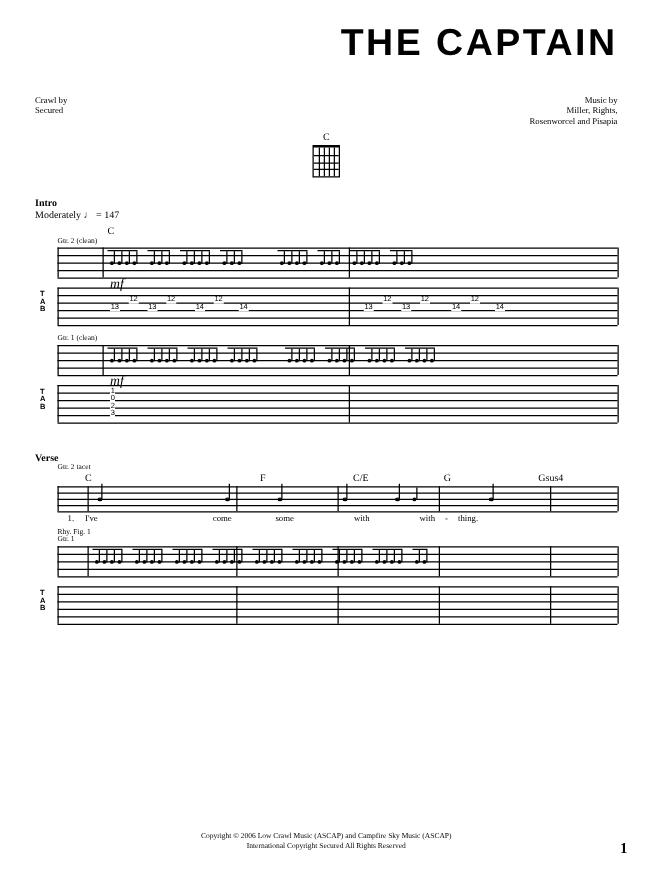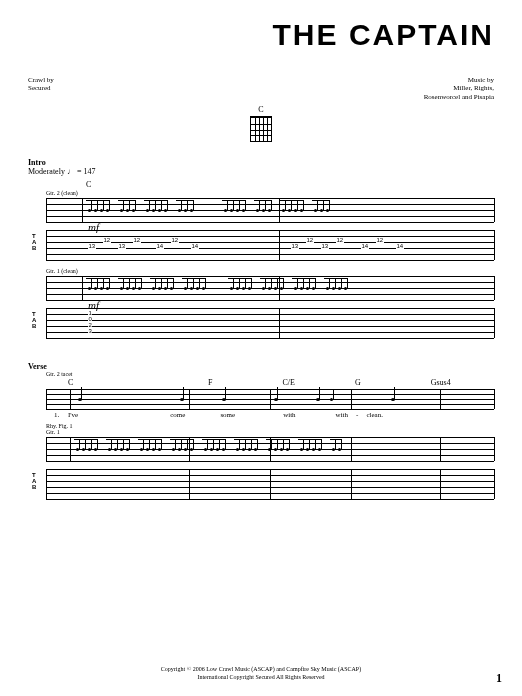--- a/index.html
+++ b/index.html
@@ -460,21 +460,21 @@
     <span>come</span>
     <span style="width:35px"></span>
     <span>some</span>
     <span style="width:48px"></span>
     <span>with</span>
     <span style="width:40px"></span>
     <span>with</span>
     <span style="width:8px"></span>
     <span>-</span>
     <span style="width:8px"></span>
-    <span>clean.</span>
+    <span>thing.</span>
   </div>
 
   <div class="rhy-label">Rhy. Fig. 1</div>
   <div class="part-label" style="margin-left:18px;font-size:6px">Gtr. 1</div>
   <div class="staff">
     <div class="sline" style="top:0%"></div>
       <div class="sline" style="top:25%"></div>
     <div class="sline" style="top:50%"></div>
       <div class="sline" style="top:75%"></div>
     <div class="sline" style="top:100%"></div>

